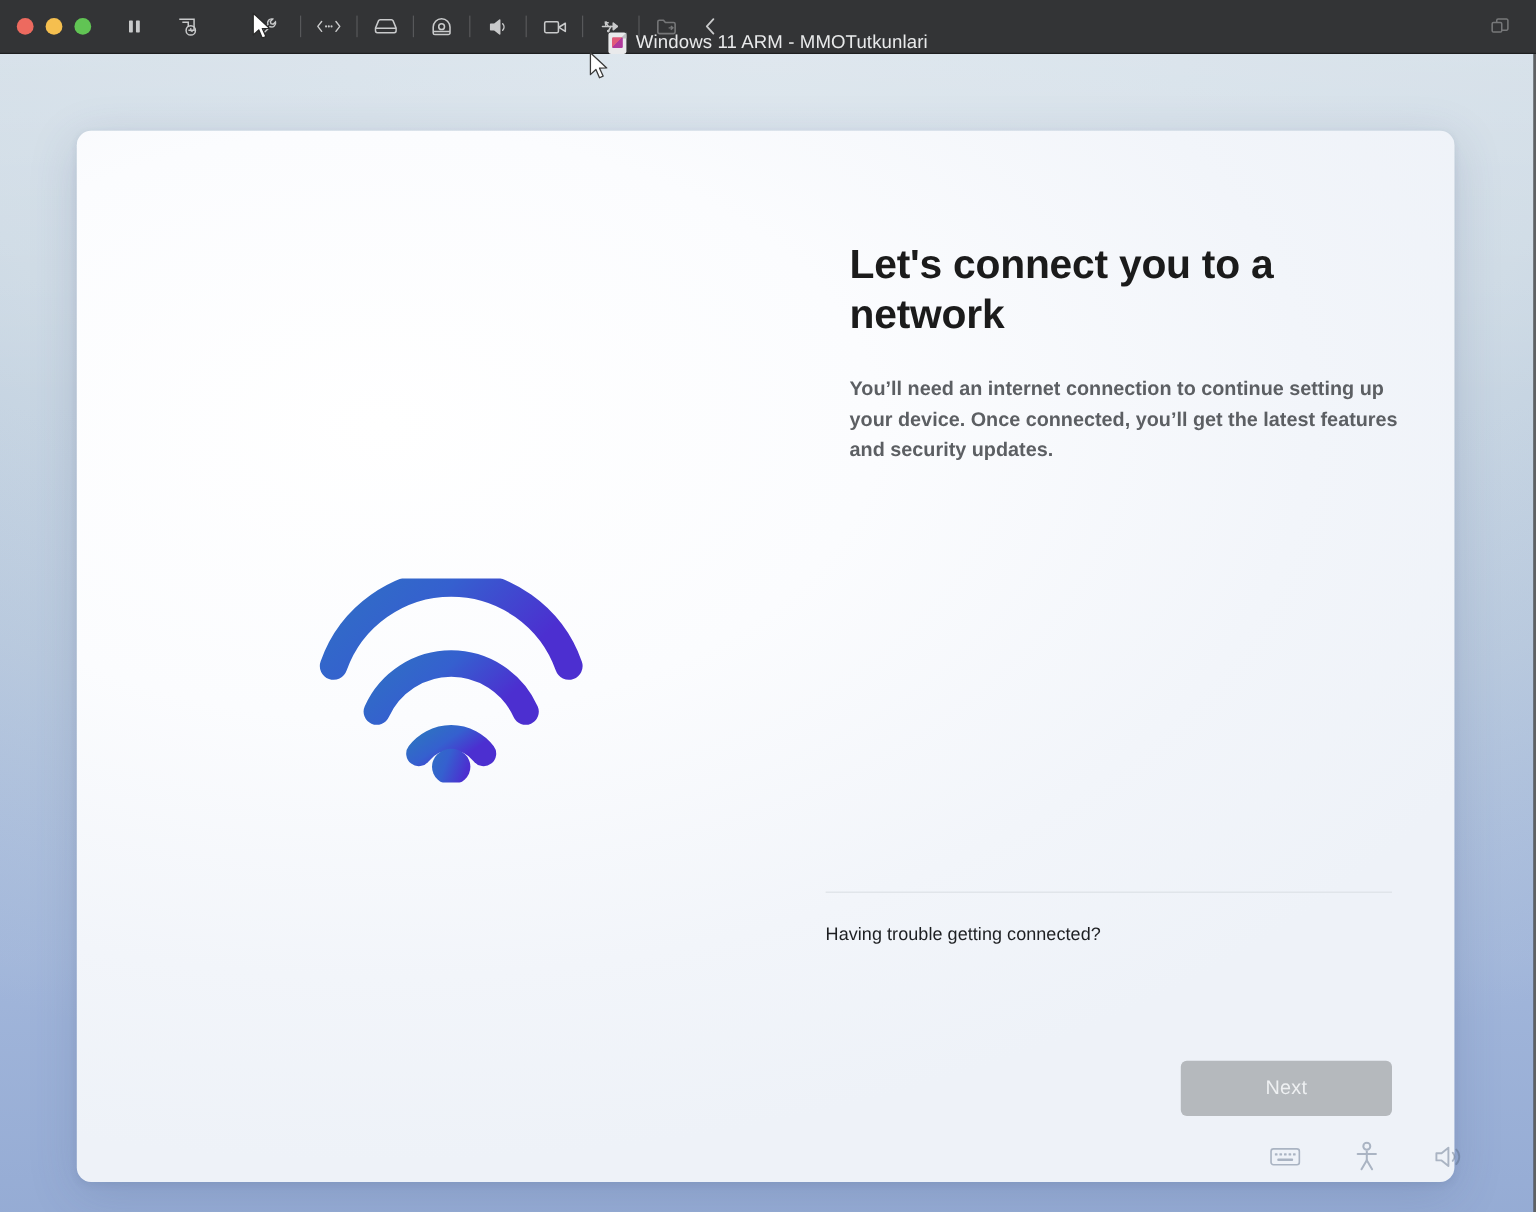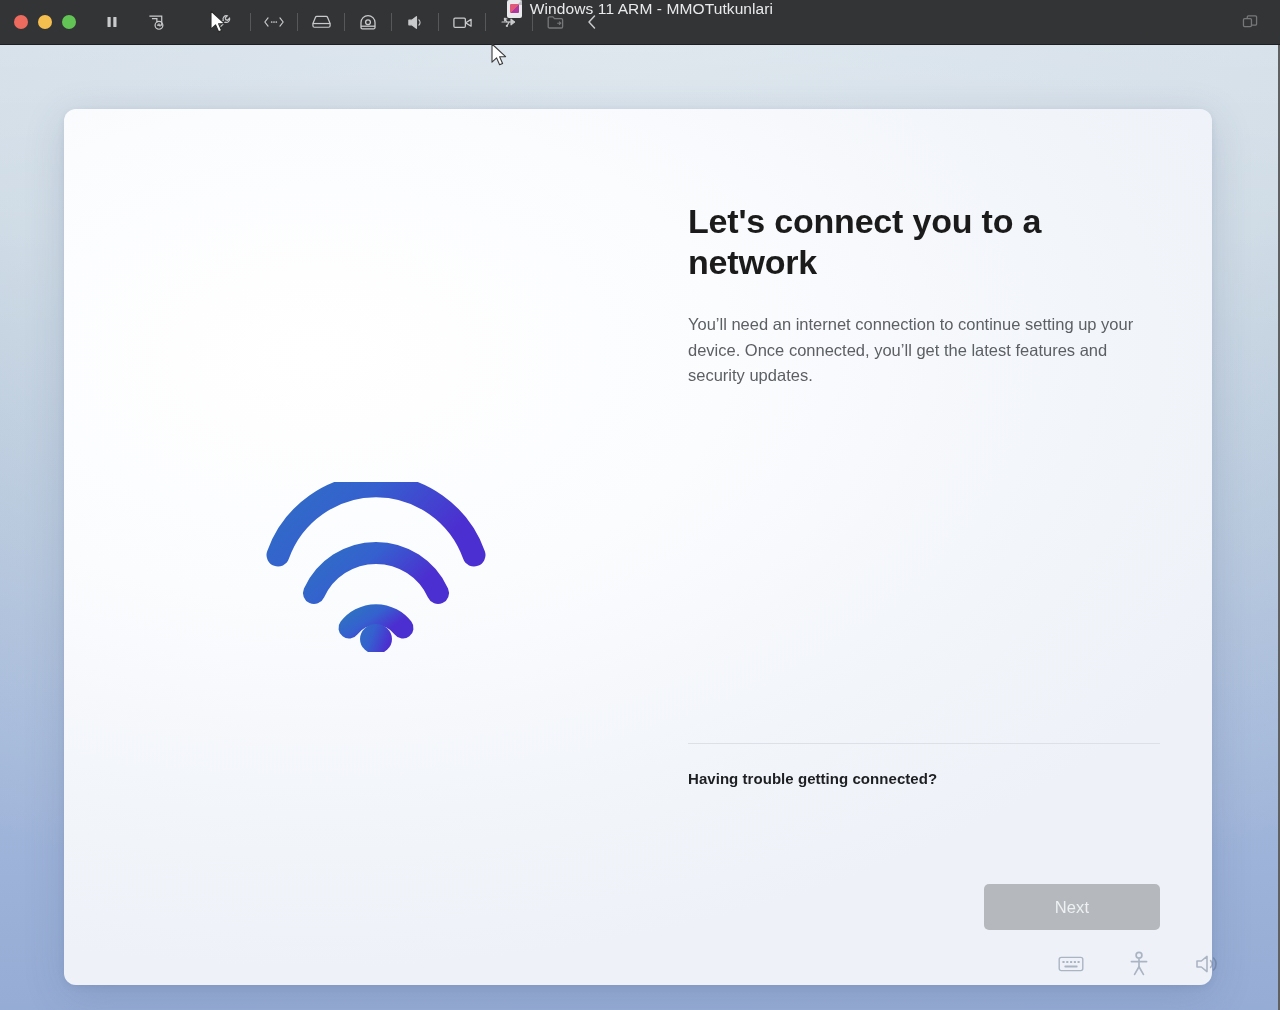--- a/index.html
+++ b/index.html
@@ -27,21 +27,21 @@
   .tb-btn{
     width:36px; height:32px; display:flex; align-items:center; justify-content:center;
     color:#c9cacb;
   }
   .tb-btn.dim{ opacity:.45; }
   .tb-sep{ width:1px; height:18px; background:#57585a; margin:0 5px; }
   .tb-btn svg{ display:block; }
 
   .title-center{
     position:absolute; left:0; top:0; width:1280px; height:45px;
-    display:flex; align-items:flex-start; justify-content:center;
+    display:flex; align-items:flex-end; justify-content:center;
     gap:8px; pointer-events:none;
   }
   .title-text{
     color:#e9eaeb; font-size:15.5px; letter-spacing:.1px;
   }
   .doc-icon{
     width:15px; height:18px; background:#e9eaec; border-radius:2px;
     position:relative; display:inline-block;
   }
   .doc-icon::after{
@@ -88,40 +88,41 @@
     position:absolute; left:0; top:0; width:624px; height:876px;
     display:flex; align-items:center; justify-content:center;
   }
   .wifi-wrap{ width:220px; height:170px; margin-top:40px; }
 
   
   .content{
     position:absolute; left:624px; top:0; width:524px; height:876px;
     padding:92px 52px 0 0;
   }
-  .content-inner{ width:472px; }
+  .content-inner{ width:472px;margin-left:20px; }
 
   .headline{
     font-size:34px; font-weight:600; line-height:1.21;
     color:#1b1b1b; letter-spacing:-.2px;
     max-width:360px;
   }
   .subtext{
     margin-top:29px;
     font-size:16.5px; line-height:1.55; color:#5c5f63;
     max-width:472px;
+    font-weight:bold;
   }
 
   .trouble{
     position:absolute; left:0; top:634px; width:472px;
     padding-top:26px;
     border-top:1px solid #dde1e7;
   }
   .trouble-title{
-    font-size:15px; font-weight:700; color:#1d1f22; letter-spacing:.05px;
+    font-size:15px; font-weight:400; color:#1d1f22; letter-spacing:.05px;
   }
   .trouble-body{
     margin-top:6px; font-size:16.5px; line-height:1.55; color:#5c5f63;
   }
 
   .next-row{
     position:absolute; left:0; top:775px; width:472px;
     display:flex; justify-content:flex-end;
   }
   .next-btn{

